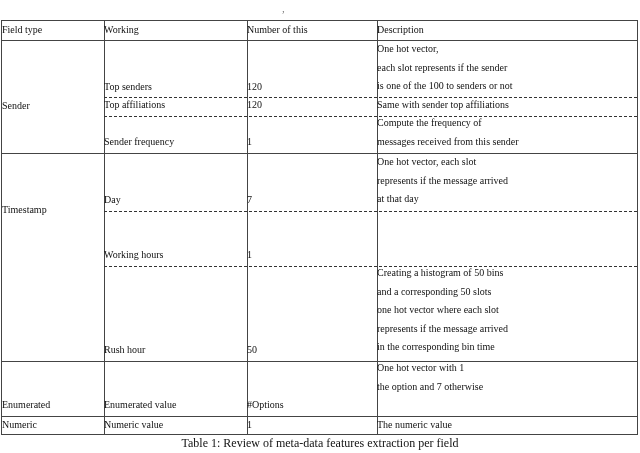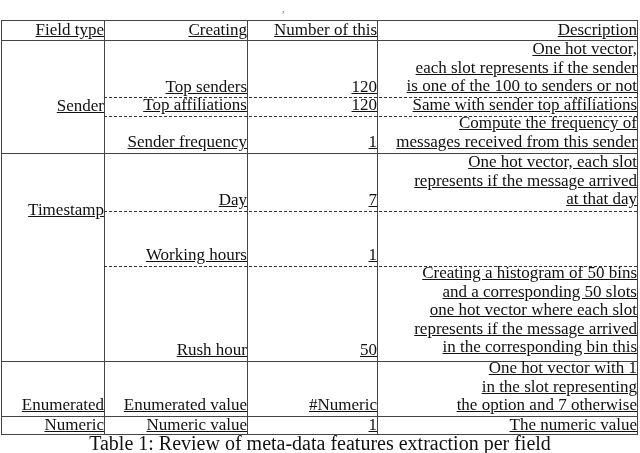--- a/index.html
+++ b/index.html
@@ -4,37 +4,37 @@
 <style>
   html, body { margin:0; padding:0; background:#ffffff; }
   body { width:640px; height:453px; position:relative; overflow:hidden;
          font-family:"Liberation Serif","DejaVu Serif",serif; color:#111; }
   .stray { position:absolute; left:282px; top:2px; font-size:11px; color:#777; }
   .tbl { position:absolute; left:1px; top:20px; width:637px; height:415px;
          border:1.5px solid #444; box-sizing:border-box; }
   .hline { position:absolute; left:0; right:0; height:0; border-top:1.5px solid #444; }
   .dline { position:absolute; height:0; border-top:1.2px dashed #333; }
   .vline { position:absolute; top:0; bottom:0; width:0; border-left:1.5px solid #444; }
-  .cell { position:absolute; text-align:right; font-size:17px; line-height:18.5px; white-space:nowrap;text-decoration:underline; }
+  .cell { position:absolute; text-align:left; font-size:10px; line-height:18.5px; white-space:nowrap; }
   .caption { position:absolute; left:0; width:640px; top:434px; text-align:center;
-             font-size:20px; line-height:18px; }
+             font-size:12px; line-height:18px; }
 </style>
 </head>
 <body>
 
 <span class="stray">,</span>
 
 <div class="tbl">
 
   <div class="vline" style="left:102px"></div>
   <div class="vline" style="left:245px"></div>
   <div class="vline" style="left:375px"></div>
 
   <div class="cell" style="left:0;width:102px;top:0">Field type</div>
-  <div class="cell" style="left:102px;width:143px;top:0">Creating</div>
+  <div class="cell" style="left:102px;width:143px;top:0">Working</div>
   <div class="cell" style="left:245px;width:130px;top:0">Number of this</div>
   <div class="cell" style="left:375px;width:260px;top:0">Description</div>
   <div class="hline" style="top:18.5px"></div>
 
   <div class="cell" style="left:0;width:102px;top:76px">Sender</div>
 
   <div class="cell" style="left:102px;width:143px;top:57px">Top senders</div>
   <div class="cell" style="left:245px;width:130px;top:57px">120</div>
   <div class="cell" style="left:375px;width:260px;top:19px">
     <div>One hot vector,</div>
@@ -73,30 +73,29 @@
   <div class="cell" style="left:245px;width:130px;top:225px">1</div>
   <div class="dline" style="left:102px;right:0;top:245px"></div>
 
   <div class="cell" style="left:102px;width:143px;top:320px">Rush hour</div>
   <div class="cell" style="left:245px;width:130px;top:320px">50</div>
   <div class="cell" style="left:375px;width:260px;top:243px">
     <div>Creating a histogram of 50 bins</div>
     <div>and a corresponding 50 slots</div>
     <div>one hot vector where each slot</div>
     <div>represents if the message arrived</div>
-    <div>in the corresponding bin this</div>
+    <div>in the corresponding bin time</div>
   </div>
   <div class="hline" style="top:340px"></div>
 
   <div class="cell" style="left:0;width:102px;top:375px">Enumerated</div>
   <div class="cell" style="left:102px;width:143px;top:375px">Enumerated value</div>
-  <div class="cell" style="left:245px;width:130px;top:375px">#Numeric</div>
+  <div class="cell" style="left:245px;width:130px;top:375px">#Options</div>
   <div class="cell" style="left:375px;width:260px;top:338px">
     <div>One hot vector with 1</div>
-    <div>in the slot representing</div>
     <div>the option and 7 otherwise</div>
   </div>
   <div class="hline" style="top:395px"></div>
 
   <div class="cell" style="left:0;width:102px;top:395px">Numeric</div>
   <div class="cell" style="left:102px;width:143px;top:395px">Numeric value</div>
   <div class="cell" style="left:245px;width:130px;top:395px">1</div>
   <div class="cell" style="left:375px;width:260px;top:395px">
     <div>The numeric value</div>
   </div>

